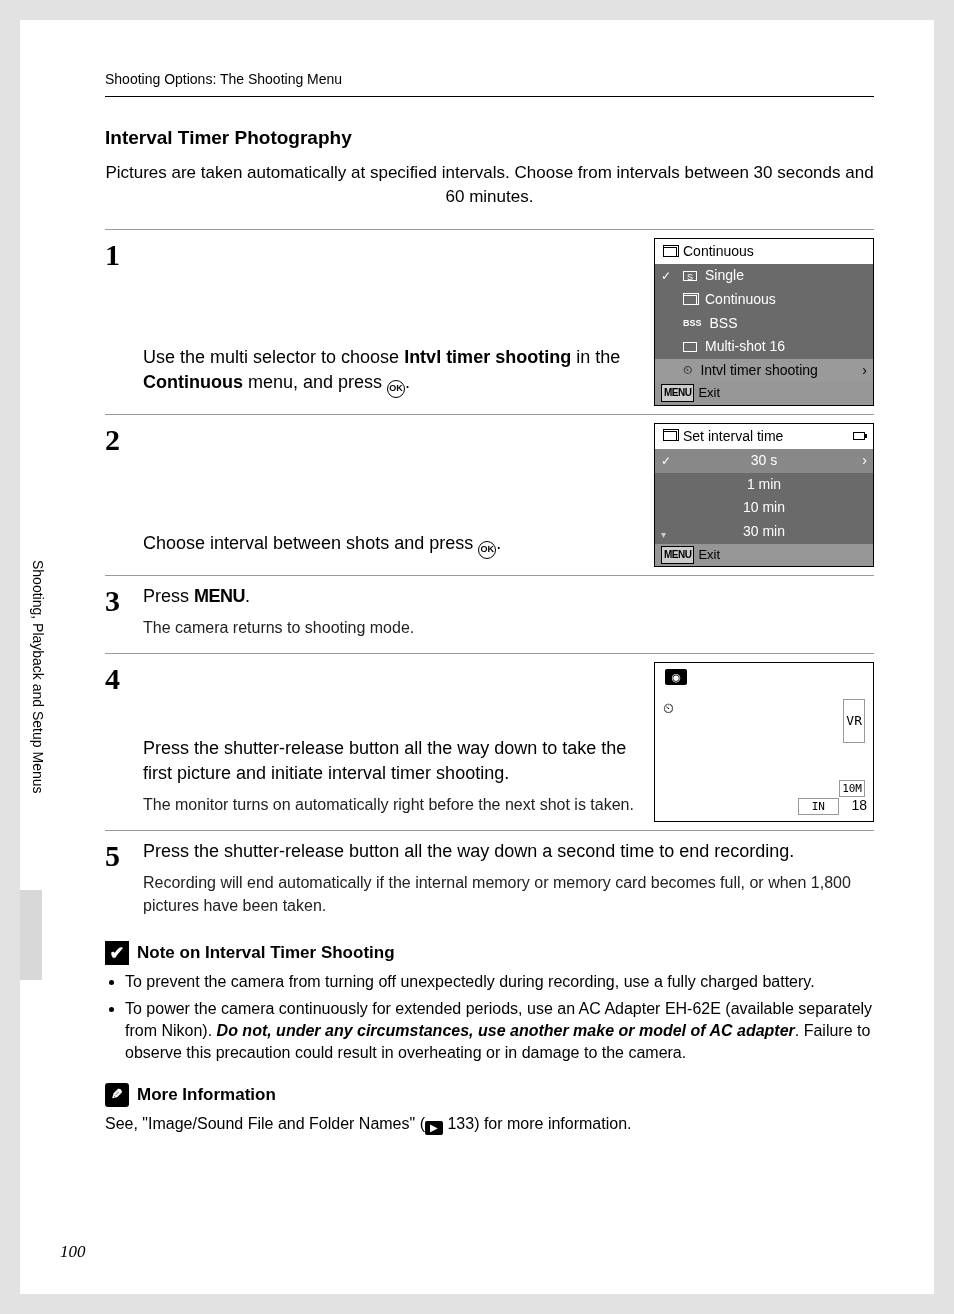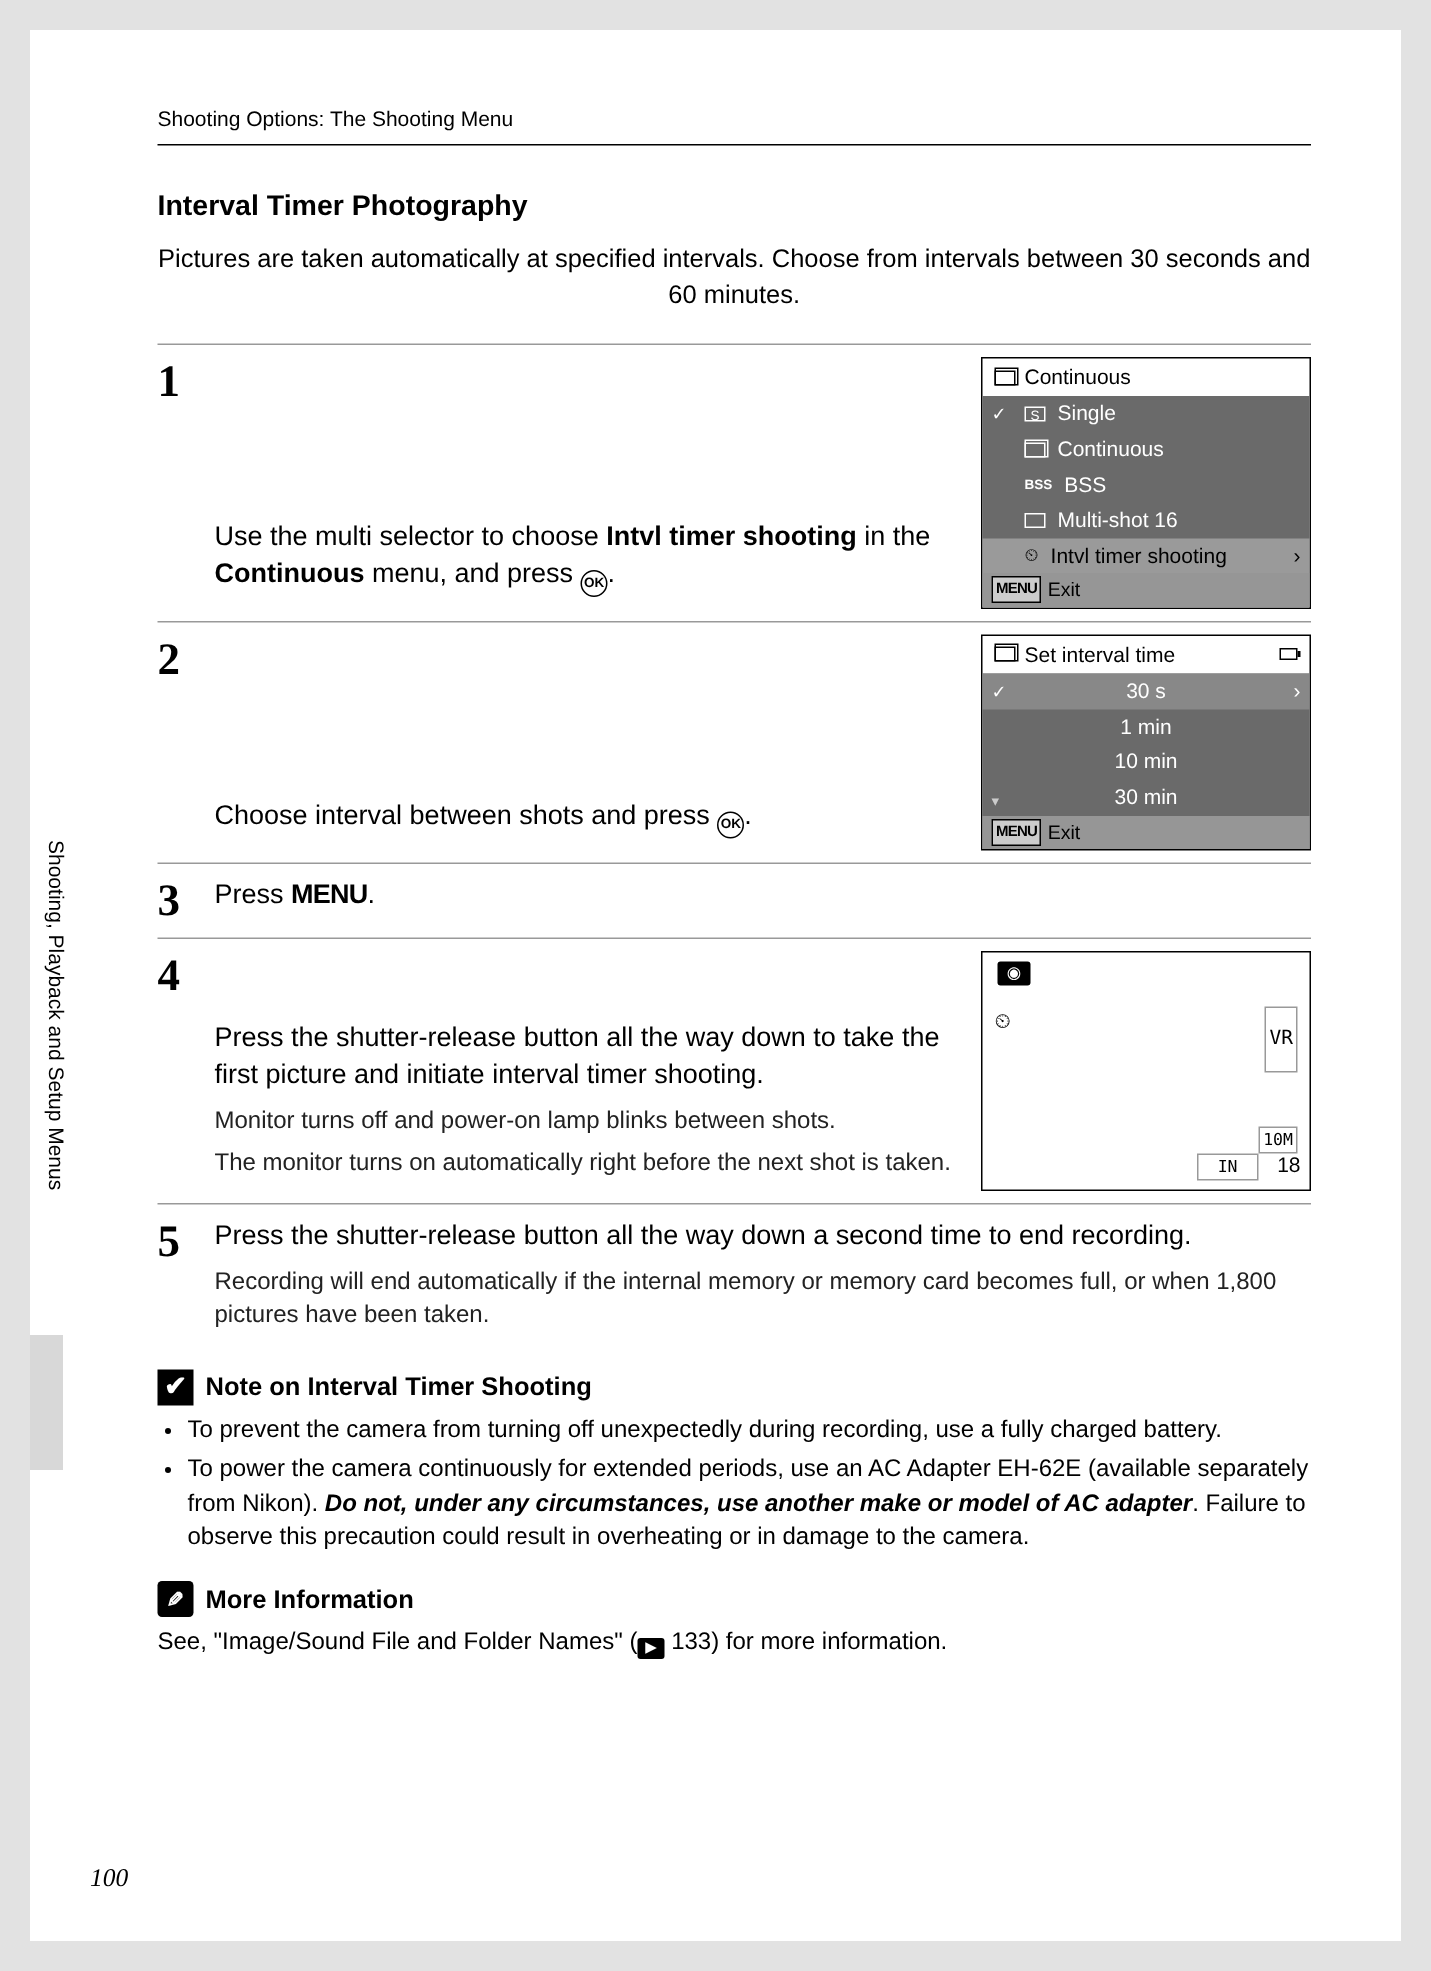--- a/index.html
+++ b/index.html
@@ -153,31 +153,31 @@
       </div>
     </div>
   </div>
 
   <hr class="step-rule">
 
   <div class="step">
     <div class="step-num">3</div>
     <div class="step-body">
       <p class="step-instr"><span>Press </span><span class="menu-word">MENU</span>.</p>
+      <p class="step-note">The camera returns to shooting mode.</p>
     </div>
   </div>
 
   <hr class="step-rule">
 
   <div class="step">
     <div class="step-num">4</div>
     <div class="step-body step-row">
       <div class="step-text">
         <p class="step-instr">Press the shutter-release button all the way down to take the first picture and initiate interval timer shooting.</p>
-        <p class="step-note">Monitor turns off and power-on lamp blinks between shots.</p>
         <p class="step-note">The monitor turns on automatically right before the next shot is taken.</p>
       </div>
       <div class="shoot-screen">
         <div class="shoot-cam">◉</div>
         <div class="shoot-timer">⏲</div>
         <div class="shoot-vr">VR</div>
         <div class="shoot-10m">10M</div>
         <div class="shoot-in">IN</div>
         <div class="shoot-18">18</div>
       </div>

